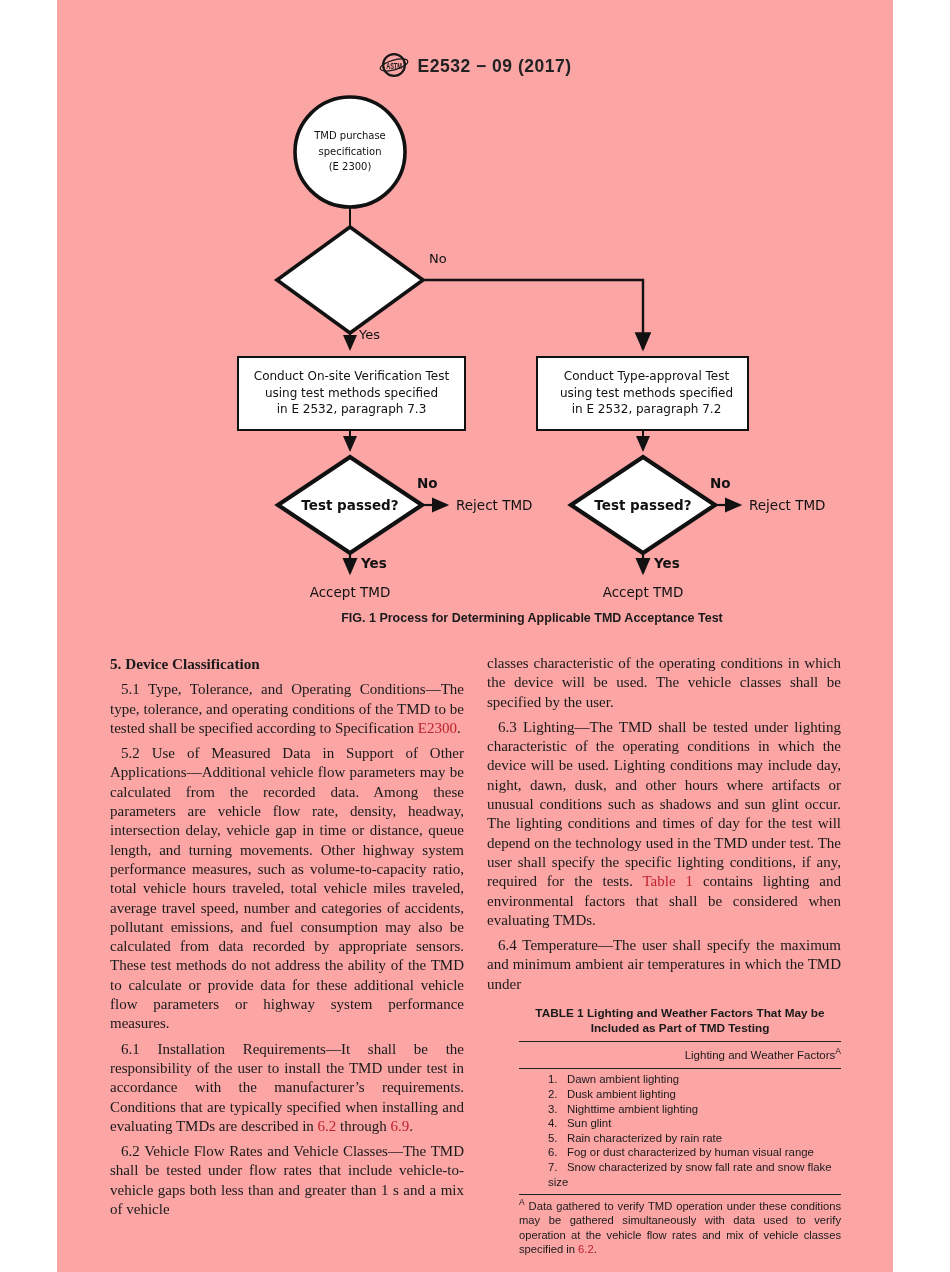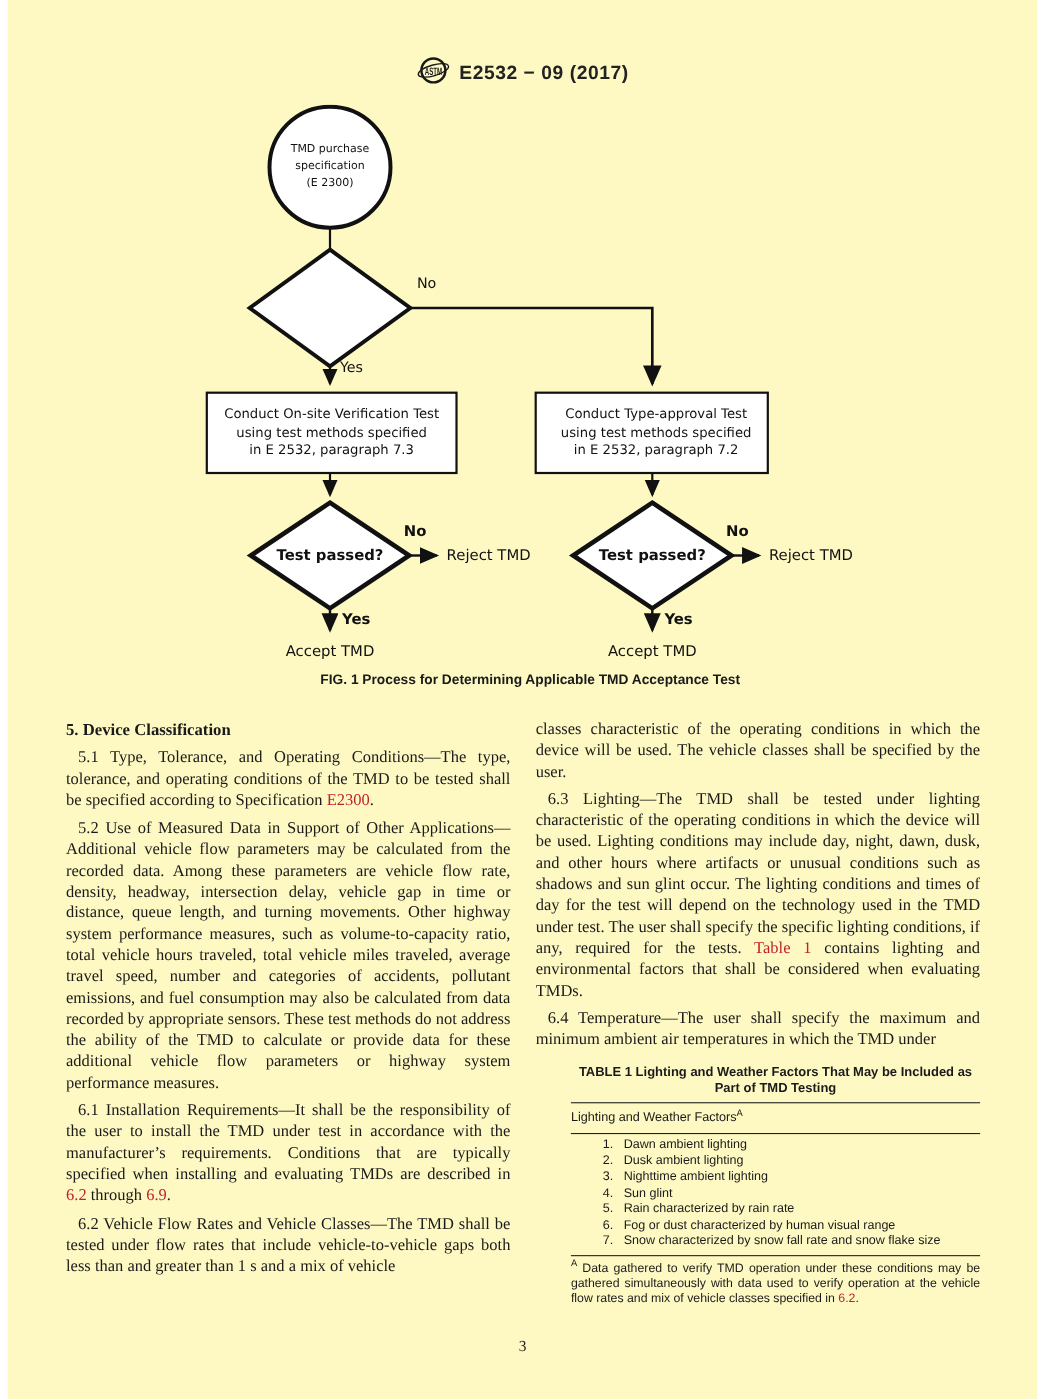--- a/index.html
+++ b/index.html
@@ -1,22 +1,22 @@
 <!DOCTYPE html>
 <html><head>
 <meta charset="utf-8">
 <style>
   * { margin: 0; padding: 0; box-sizing: border-box; }
   html, body { background: #ffffff; }
   .page {
     position: relative;
-    width: 936px;
+    width: 836px;
     height: 1272px;
     margin: 0 auto;
-    background: #fef9c3;
+    background: #fca5a5;
     color: #1a1a1a;
     overflow: hidden;
   }
   
   .doc-header {
     display: flex;
     justify-content: center;
     align-items: center;
     gap: 9px;
     padding-top: 48px;
@@ -92,21 +92,21 @@
   .tbl-title {
     font-weight: bold;
     font-size: 11.8px;
     line-height: 14.5px;
     text-align: center;
     margin: 0 4px 6px 4px;
   }
   .tbl-head {
     border-top: 1.6px solid #222;
     border-bottom: 1.6px solid #222;
-    text-align: left;
+    text-align: right;
     font-size: 11.5px;
     padding: 4px 0 3px 0;
     margin-bottom: 3px;
   }
   .tbl-row {
     font-size: 11.4px;
     line-height: 14.6px;
     padding-left: 29px;
   }
   .tbl-row .rnum { display: inline-block; min-width: 13px; }

